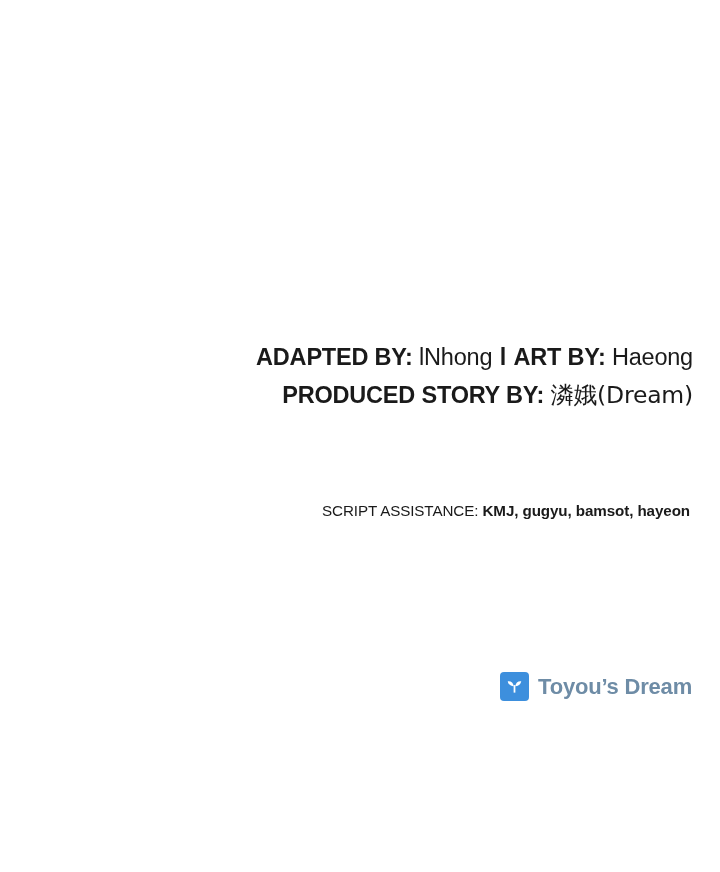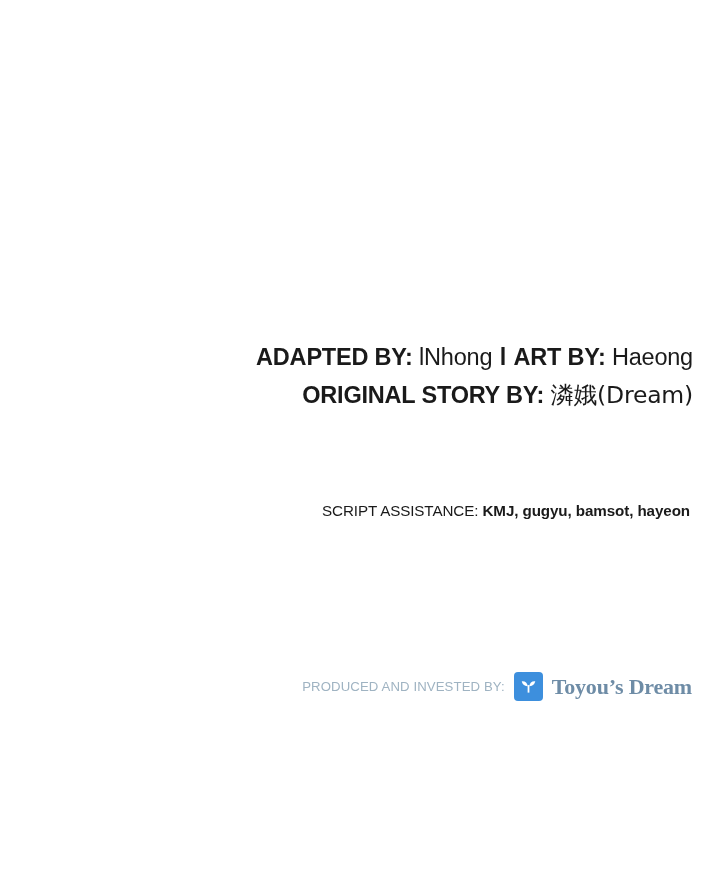--- a/index.html
+++ b/index.html
@@ -105,52 +105,50 @@
   }
   .brand-mark svg {
     display: block;
   }
   .brand-name {
     font-size: 22px;
     font-weight: 700;
     letter-spacing: -0.2px;
     color: #6e8ca6;
     white-space: nowrap;
-    font-family: Liberation Serif, serif;
   }
 </style>
 </head>
 <body>
 
 <div class="page">
 
   <div class="credits-main">
 
     <div class="credit-line-lg">
       <span class="lbl-b">ADAPTED BY:</span><span>&nbsp;</span><span class="val-r">lNhong</span><span>&nbsp;</span><span class="sep">l</span><span>&nbsp;</span><span class="lbl-b">ART BY:</span><span>&nbsp;</span><span class="val-r">Haeong</span>
     </div>
 
     <div class="credit-line-lg">
-      <span class="lbl-b">ORIGINAL STORY BY:</span><span>&nbsp;</span><span class="cjk">潾娥(Dream)</span>
+      <span class="lbl-b">PRODUCED STORY BY:</span><span>&nbsp;</span><span class="cjk">潾娥(Dream)</span>
     </div>
 
   </div>
 
   <div class="credits-sub">
 
     <div class="credit-line-sm">
       <span class="lbl-r">SCRIPT ASSISTANCE:</span><span>&nbsp;</span><span class="val-b">KMJ, gugyu, bamsot, hayeon</span>
     </div>
 
 
   </div>
 
   <div class="footer-row">
 
-    <span class="footer-label">PRODUCED AND INVESTED BY:</span>
 
     <span class="brand-mark">
       <svg width="21" height="21" viewBox="0 0 24 24" aria-hidden="true">
         <path d="M11.15 11.6 C 7.6 11.9, 4.9 9.6, 4.25 6.0 C 7.9 5.5, 10.7 7.9, 11.15 11.6 Z" fill="#ffffff"></path>
         <path d="M12.85 11.6 C 16.4 11.9, 19.1 9.6, 19.75 6.0 C 16.1 5.5, 13.3 7.9, 12.85 11.6 Z" fill="#ffffff"></path>
         <rect x="11.0" y="10.4" width="2.0" height="8.6" fill="#ffffff"></rect>
       </svg>
     </span>
 
     <span class="brand-name">Toyou’s Dream</span>

